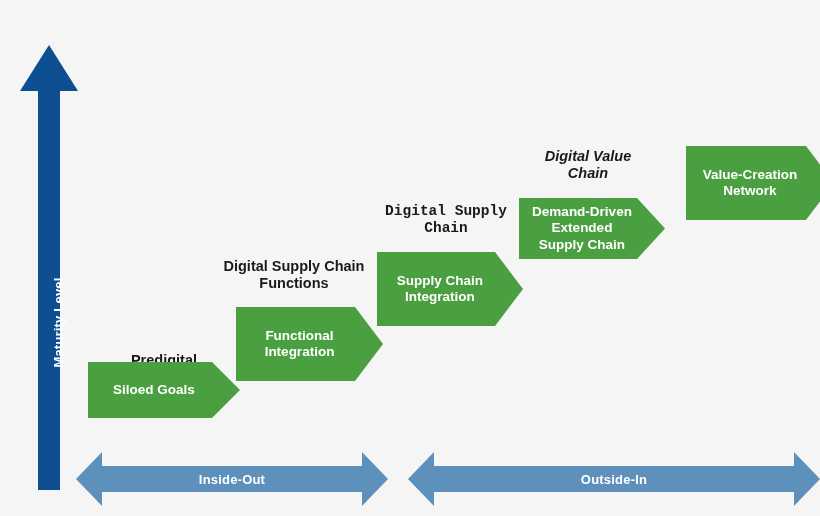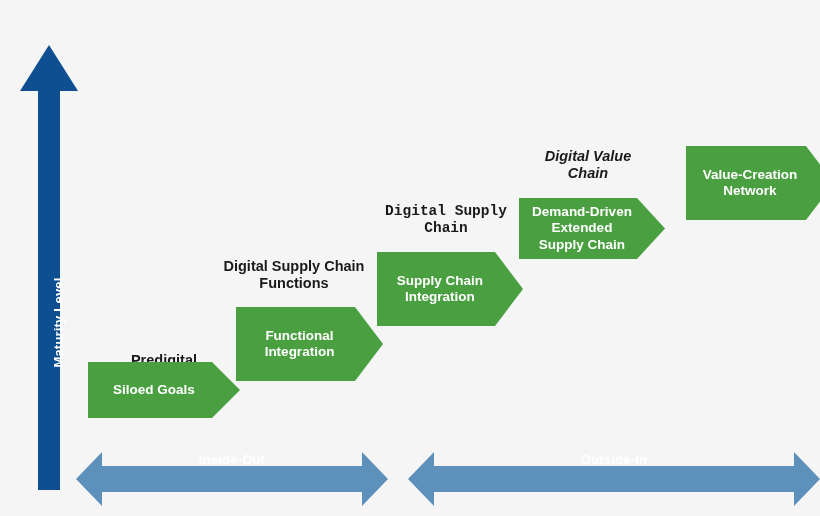--- a/index.html
+++ b/index.html
@@ -93,21 +93,21 @@
     line-height: 1.2;
     text-align: center;
     white-space: pre-line;
   }
 
   
   .dbl-arrow {
     position: absolute;
     height: 54px;
     display: flex;
-    align-items: flex-start;
+    align-items: center;
     justify-content: center;
   }
   .dbl-arrow .bar {
     position: absolute;
     left: 0;
     top: 0;
     width: 100%;
     height: 100%;
     background: var(--steel);
     clip-path: polygon(

